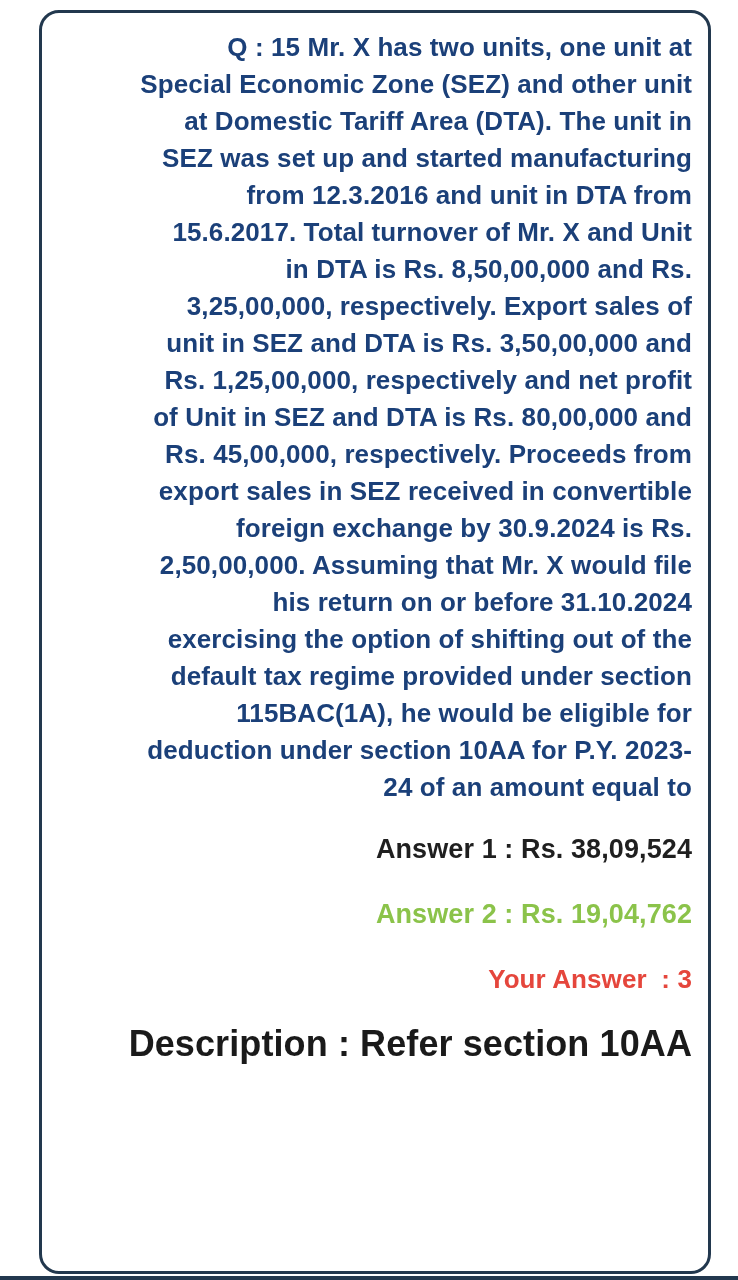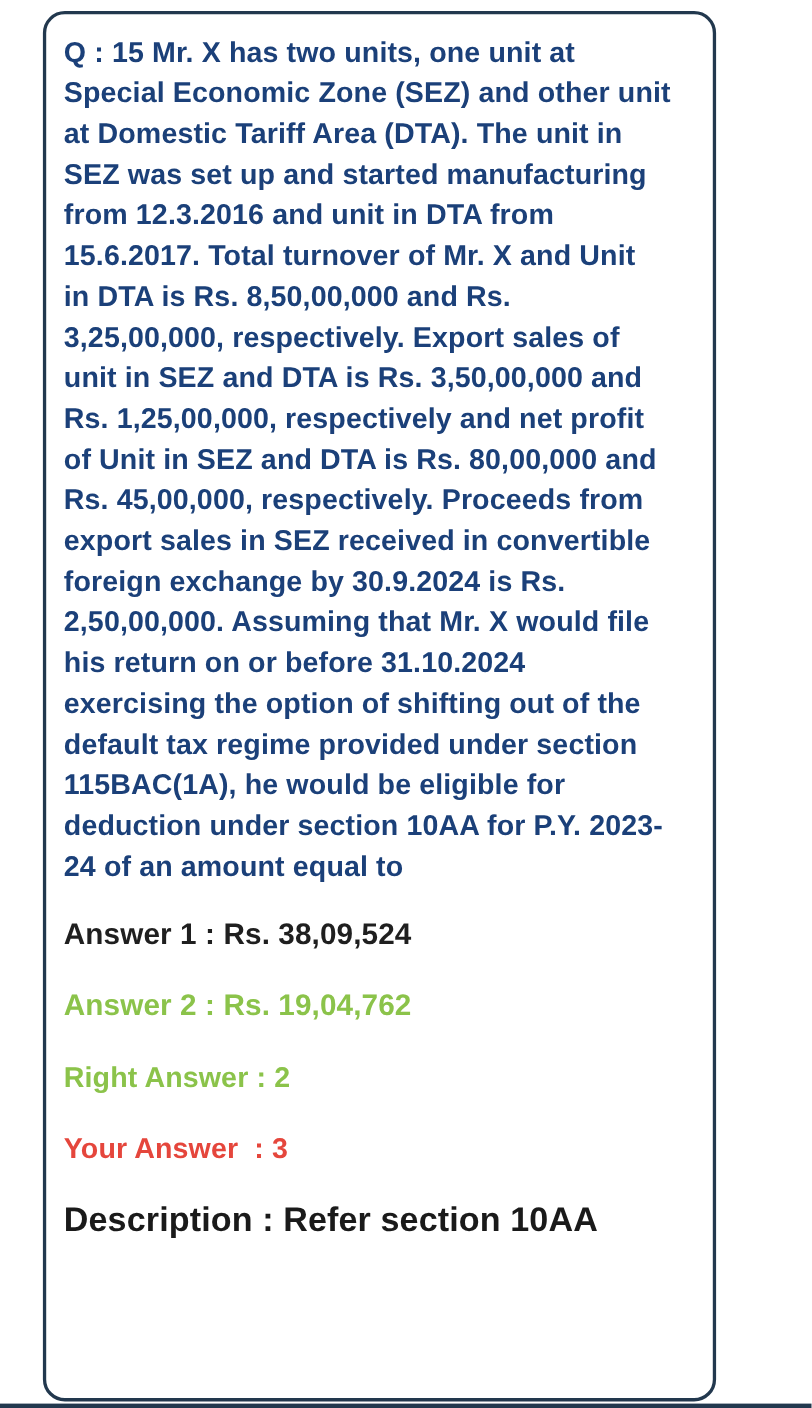--- a/index.html
+++ b/index.html
@@ -12,27 +12,28 @@
     position: relative;
     width: 738px;
     height: 1280px;
     background: #ffffff;
     overflow: hidden;
   }
   .card {
     position: absolute;
     left: 39px;
     top: 10px;
-    width: 612px;
+    width: 672px;
     bottom: 6px;
     box-sizing: border-box;
     border: 3px solid #22384e;
     border-radius: 20px;
     background: #ffffff;
     padding: 16px 16px 0 16px;
+    text-align: right;
   }
   .question {
     color: #1b4079;
     font-weight: 700;
     font-size: 26px;
     line-height: 37px;
     white-space: pre-line;
     letter-spacing: 0.1px;
   }
   .answers {
@@ -54,21 +55,21 @@
     font-weight: 700;
   }
   .wrong {
     color: #e5463c;
     font-weight: 700;
   }
   .meta { font-size: 26px; }
   .desc {
     color: #1a1a1a;
     font-weight: 700;
-    font-size: 31px;
+    font-size: 36px;
     margin-bottom: 0;
   }
   .bottom-bar {
     position: absolute;
     left: 0;
     bottom: 0;
     width: 100%;
     height: 4px;
     background: #22384e;
   }
@@ -98,19 +99,18 @@
 default tax regime provided under section
 115BAC(1A), he would be eligible for
 deduction under section 10AA for P.Y. 2023-
 24 of an amount equal to</div>
 
     <div class="answers">
       <div class="answer plain">Answer 1 : Rs. 38,09,524</div>
       <div class="answer correct">Answer 2 : Rs. 19,04,762</div>
     </div>
 
-    <div class="meta correct">Right Answer : 2</div>
     <div class="meta wrong">Your Answer  : 3</div>
     <div class="meta desc">Description : Refer section 10AA</div>
   </div>
 
   <div class="bottom-bar"></div>
 </div>
 
 </body></html>

